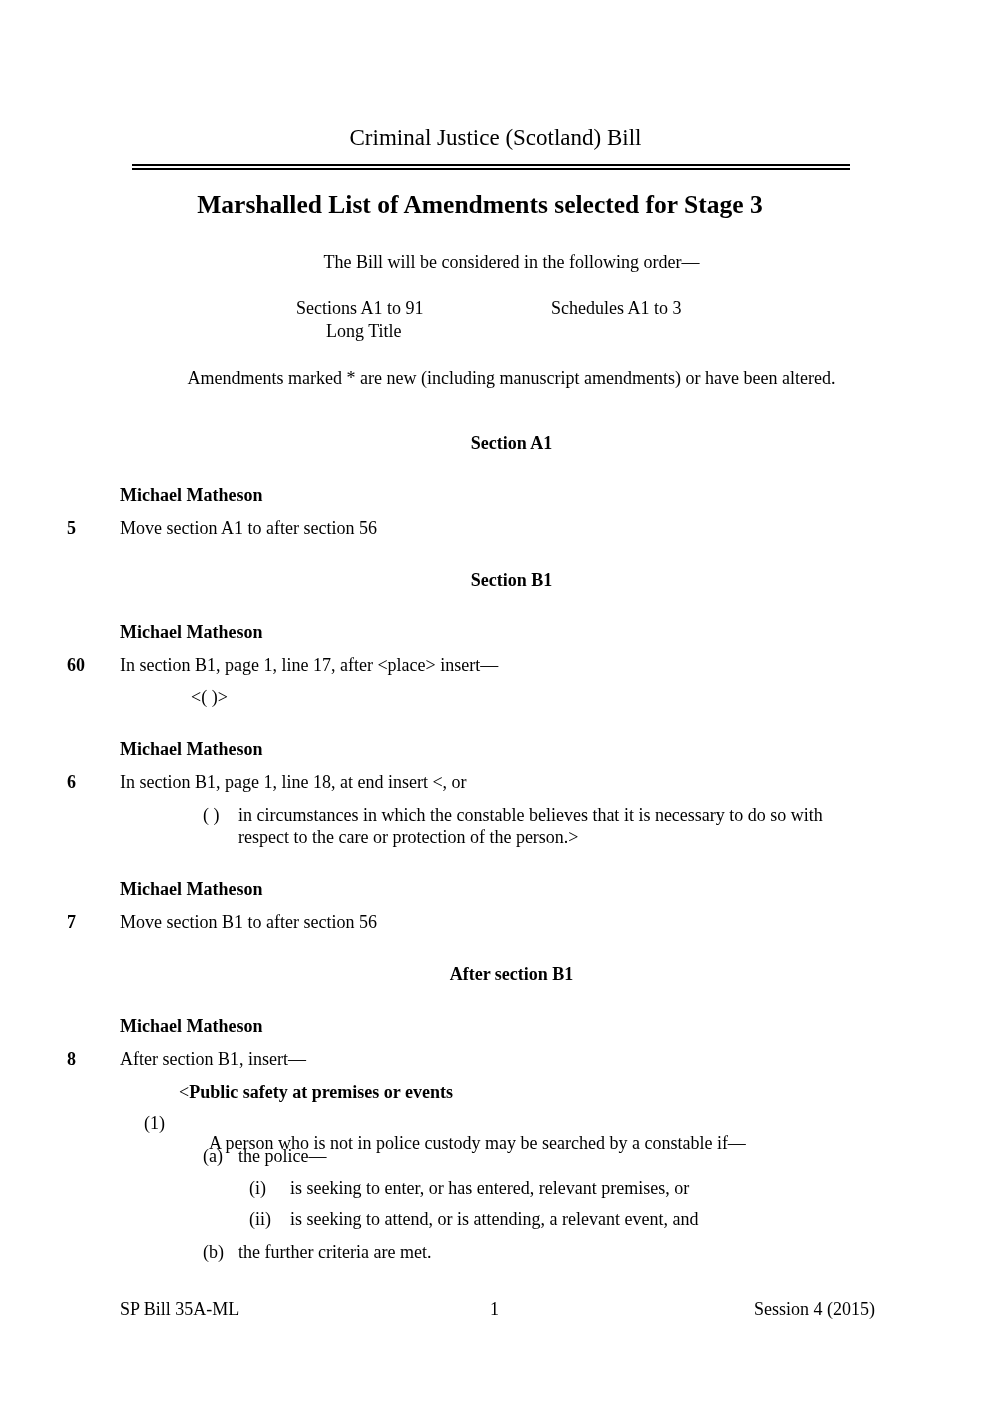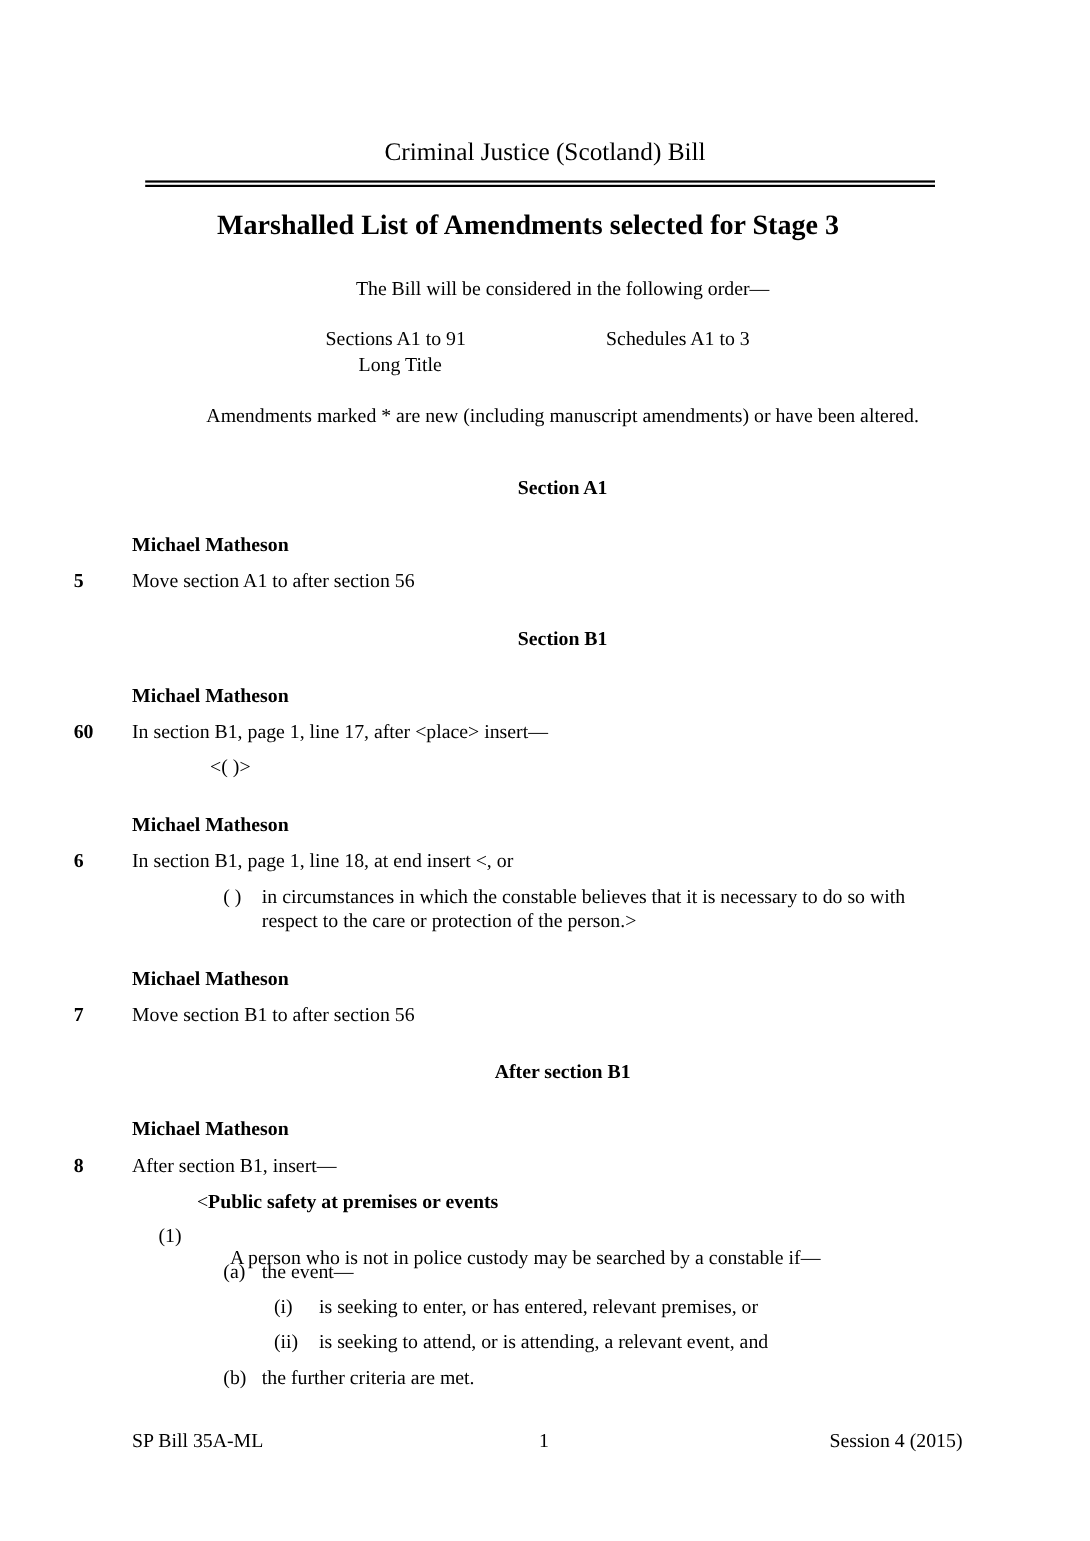--- a/index.html
+++ b/index.html
@@ -88,21 +88,21 @@
 <div class="abs body-text" style="left:120px; top:1048px;">After section B1, insert—</div>
 
 <div class="abs body-text" style="left:179px; top:1081px;">
   <span>&lt;</span><span class="bold">Public safety at premises or events</span>
 </div>
 
 <div class="abs body-text" style="left:144px; top:1112px;">(1)</div>
 <div class="abs body-text" style="left:209px; top:1112px;margin-top:20px;">A person who is not in police custody may be searched by a constable if—</div>
 
 <div class="abs body-text" style="left:203px; top:1145px;">(a)</div>
-<div class="abs body-text" style="left:238px; top:1145px;">the event—</div>
+<div class="abs body-text" style="left:238px; top:1145px;">the police—</div>
 
 <div class="abs body-text" style="left:249px; top:1177px;">(i)</div>
 <div class="abs body-text" style="left:290px; top:1177px;text-align:right;">is seeking to enter, or has entered, relevant premises, or</div>
 
 <div class="abs body-text" style="left:249px; top:1208px;">(ii)</div>
 <div class="abs body-text" style="left:290px; top:1208px;">is seeking to attend, or is attending, a relevant event, and</div>
 
 <div class="abs body-text" style="left:203px; top:1241px;">(b)</div>
 <div class="abs body-text" style="left:238px; top:1241px;">the further criteria are met.</div>
 

